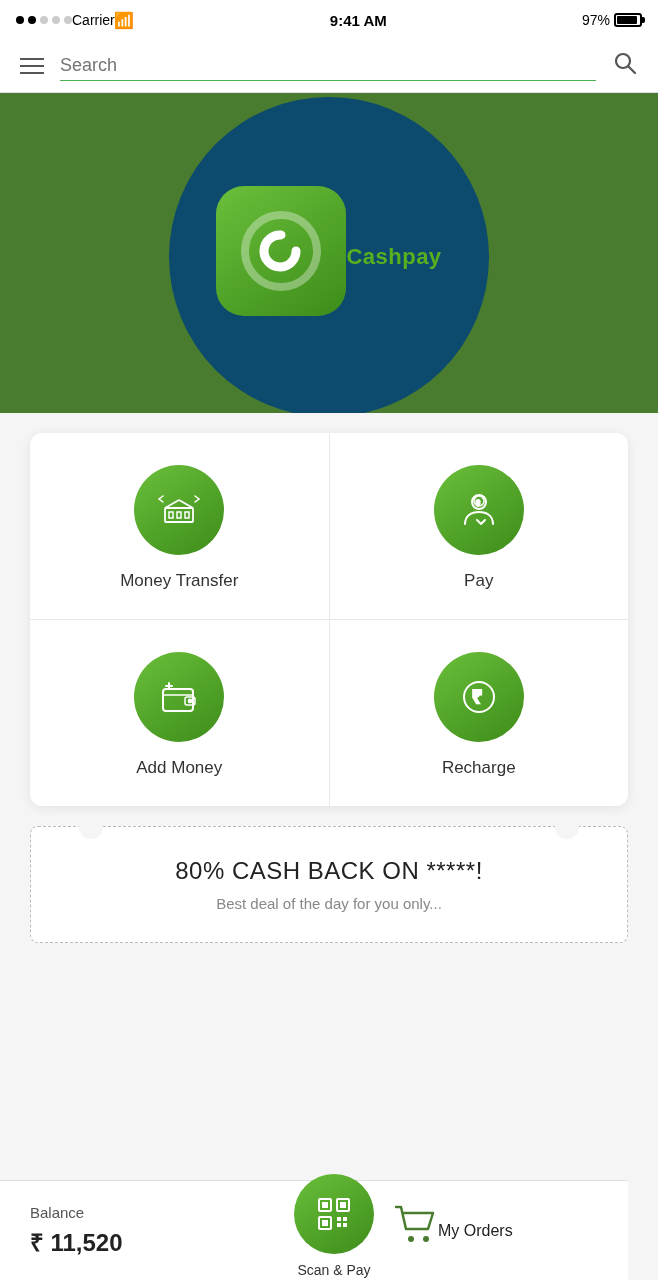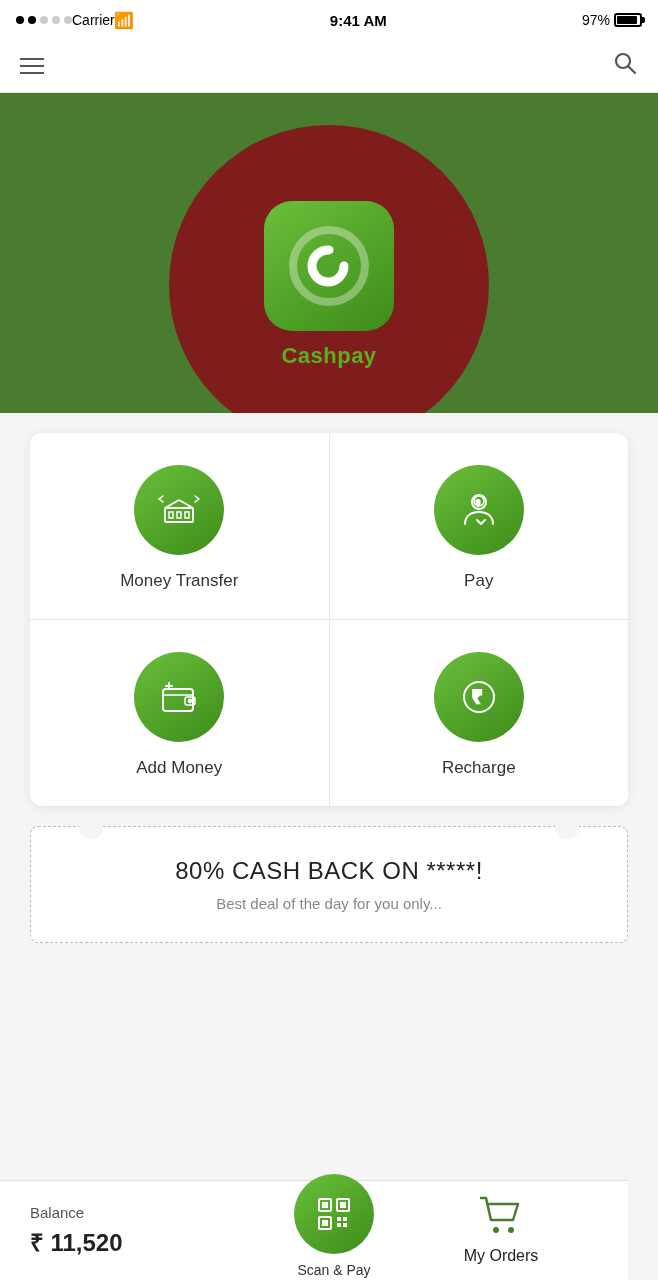--- a/index.html
+++ b/index.html
@@ -70,28 +70,28 @@
       height: 320px;
       position: relative;
       display: flex;
       align-items: flex-start;
       justify-content: center;
       overflow: hidden;
     }
     .hero-circle {
       width: 320px;
       height: 320px;
-      background: #7f1d1d;
+      background: #0c4a6e;
       border-radius: 50%;
       position: absolute;
-      top: 32px;
+      top: 4px;
       left: 50%;
       transform: translateX(-50%);
       display: flex;
-      flex-direction: column;
+      flex-direction: row;
       align-items: center;
       justify-content: center;
     }
     .logo-box {
       width: 130px;
       height: 130px;
       background: linear-gradient(145deg, #6abf3a, #3d8c1a);
       border-radius: 28px;
       display: flex;
       align-items: center;
@@ -230,21 +230,20 @@
       top: -10px;
     }
     .qr-label {
       font-size: 14px;
       color: #333;
       margin-top: -8px;
     }
     .bottom-right {
       flex: 1;
       display: flex;
-      flex-direction: column;
       align-items: center;
       justify-content: flex-start;
       cursor: pointer;
       padding-right: 20px;
     }
     .orders-cart { font-size: 36px; color: #4a7c2f; margin-bottom: 4px; }
     .orders-label { font-size: 16px; color: #222; }
 
     
     .bottom-spacer { height: 110px; }
@@ -271,20 +270,23 @@
       <div class="battery-fill"></div>
     </div>
   </div>
 </div>
 
 <div class="search-bar">
   <div class="hamburger-icon">
     <span></span>
     <span></span>
     <span></span>
+  </div>
+  <div class="search-input-wrap">
+    <input type="text" placeholder="Search" style="">
   </div>
   <div class="search-magnifier">
     <svg width="26" height="26" viewBox="0 0 26 26" fill="none" stroke="#555" stroke-width="2.2" stroke-linecap="round">
       <circle cx="11" cy="11" r="7"></circle>
       <line x1="16.5" y1="16.5" x2="23" y2="23"></line>
     </svg>
   </div>
 </div>
 
 <div class="hero">

